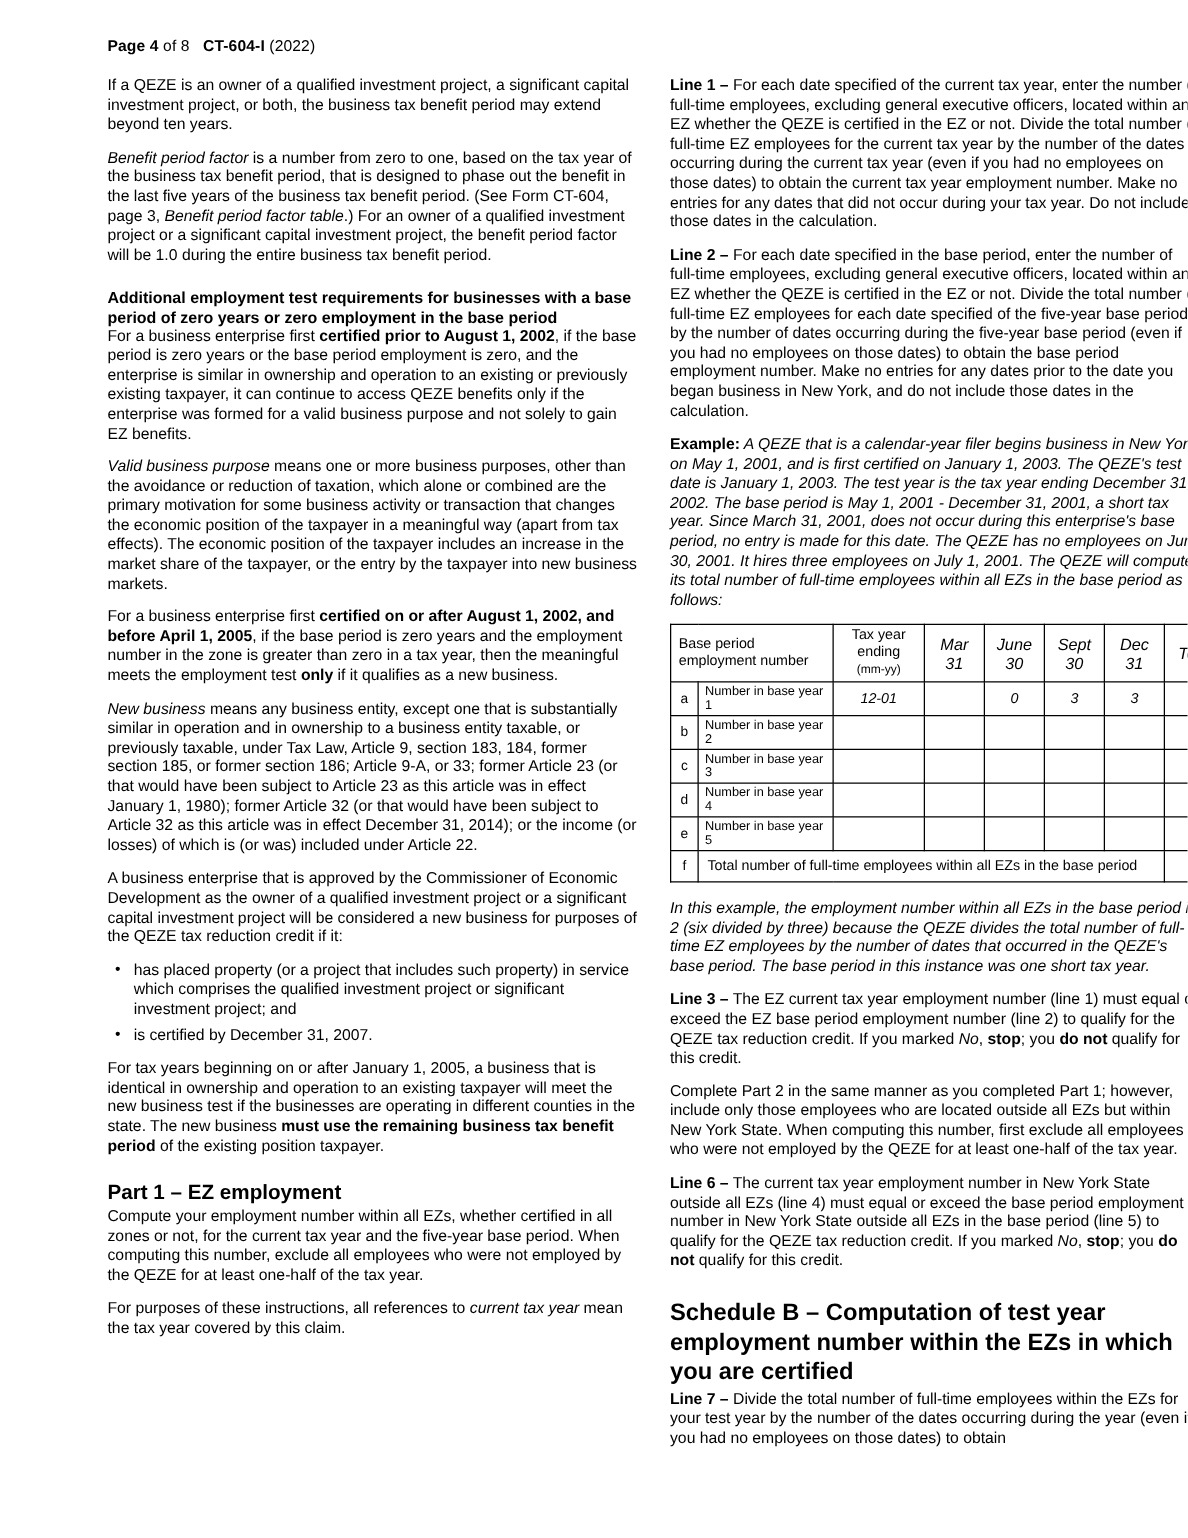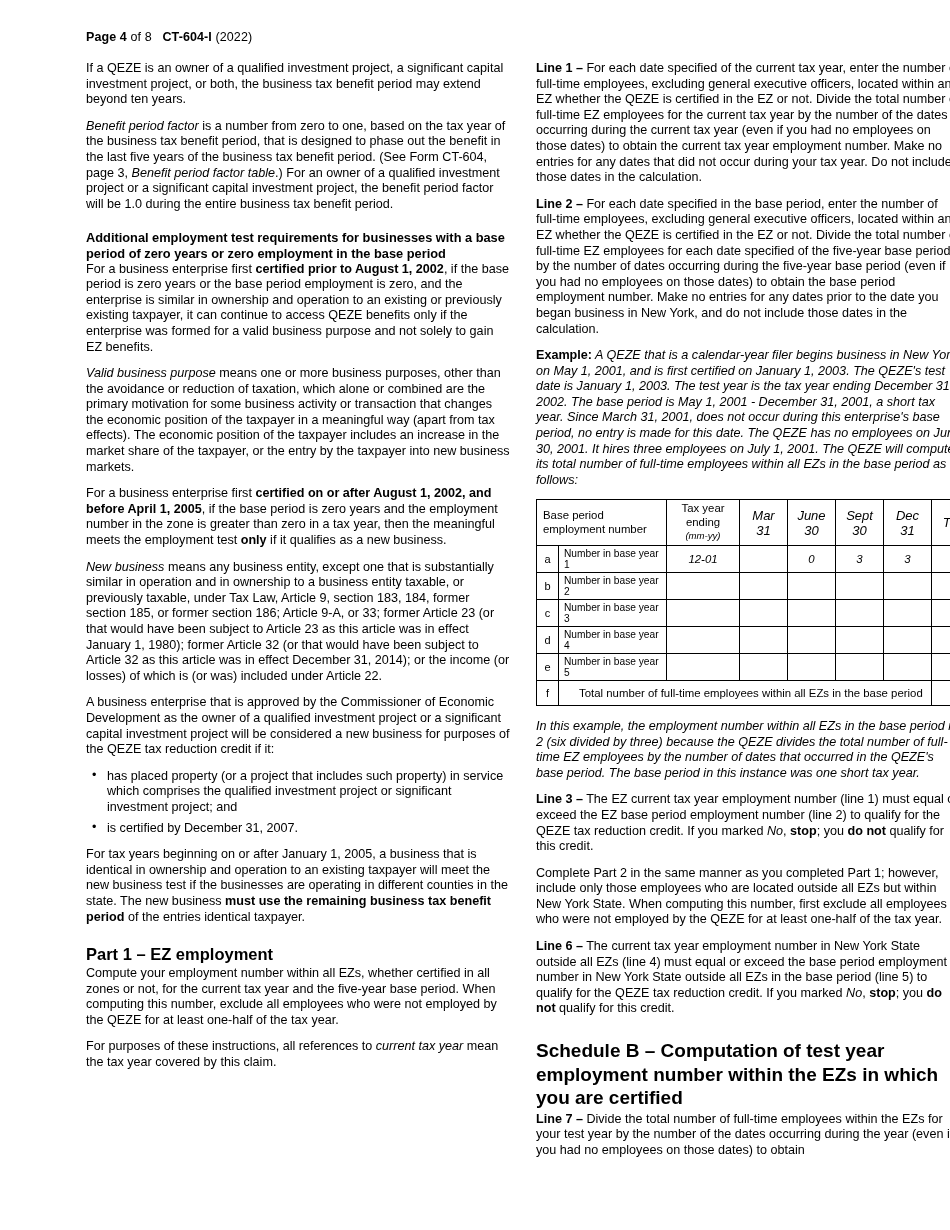--- a/index.html
+++ b/index.html
@@ -104,21 +104,20 @@
     padding-left: 6px;
     height: 40px;
   }
   table.ex th.hd-tye {
     font-size: 11.4px;
     line-height: 13.5px;
     height: 40px;
   }
   table.ex th.hd-tye .mmyy {
     font-size: 9.6px;
-    font-style: italic;
     display: block;
   }
   table.ex th.hd-date {
     font-size: 13px;
     height: 40px;
     font-style: italic;
   }
   table.ex td.rowlet {
     width: 22px;
     text-align: center;
@@ -129,21 +128,21 @@
     font-size: 10.2px;
     padding-left: 5px;
   }
   table.ex td.val {
     font-style: italic;
     font-size: 11.4px;
   }
   table.ex td.totalrow {
     text-align: left;
     font-size: 11.4px;
-    padding-left: 20px;
+    padding-left: 7px;
   }
   .colgrp-letter { width: 22px; }
   .colgrp-name { width: 108px; }
   .colgrp-tye { width: 73px; }
   .colgrp-date { width: 48px; }
   .colgrp-total { width: 50px; }
 </style>
 </head>
 <body>
 
@@ -170,21 +169,21 @@
 
       <p><span class="em">New business</span><span> means any business entity, except one that is substantially similar in operation and in ownership to a business entity taxable, or previously taxable, under Tax Law, Article 9, section 183, 184, former section 185, or former section 186; Article 9-A, or 33; former Article 23 (or that would have been subject to Article 23 as this article was in effect January 1, 1980); former Article 32 (or that would have been subject to Article 32 as this article was in effect December 31, 2014); or the income (or losses) of which is (or was) included under Article 22.</span></p>
 
       <p>A business enterprise that is approved by the Commissioner of Economic Development as the owner of a qualified investment project or a significant capital investment project will be considered a new business for purposes of the QEZE tax reduction credit if it:</p>
 
       <ul class="bullets">
         <li>has placed property (or a project that includes such property) in service which comprises the qualified investment project or significant investment project; and</li>
         <li>is certified by December 31, 2007.</li>
       </ul>
 
-      <p><span>For tax years beginning on or after January 1, 2005, a business that is identical in ownership and operation to an existing taxpayer will meet the new business test if the businesses are operating in different counties in the state. The new business </span><span class="bd">must use the remaining business tax benefit period</span><span> of the entries identical taxpayer.</span></p>
+      <p><span>For tax years beginning on or after January 1, 2005, a business that is identical in ownership and operation to an existing taxpayer will meet the new business test if the businesses are operating in different counties in the state. The new business </span><span class="bd">must use the remaining business tax benefit period</span><span> of the existing position taxpayer.</span></p>
 
       <h2 class="part">Part 1 – EZ employment</h2>
       <p>Compute your employment number within all EZs, whether certified in all zones or not, for the current tax year and the five-year base period. When computing this number, exclude all employees who were not employed by the QEZE for at least one-half of the tax year.</p>
 
       <p><span>For purposes of these instructions, all references to </span><span class="em">current tax year</span><span> mean the tax year covered by this claim.</span></p>
 
     </div>
 
     <div class="col">
 

